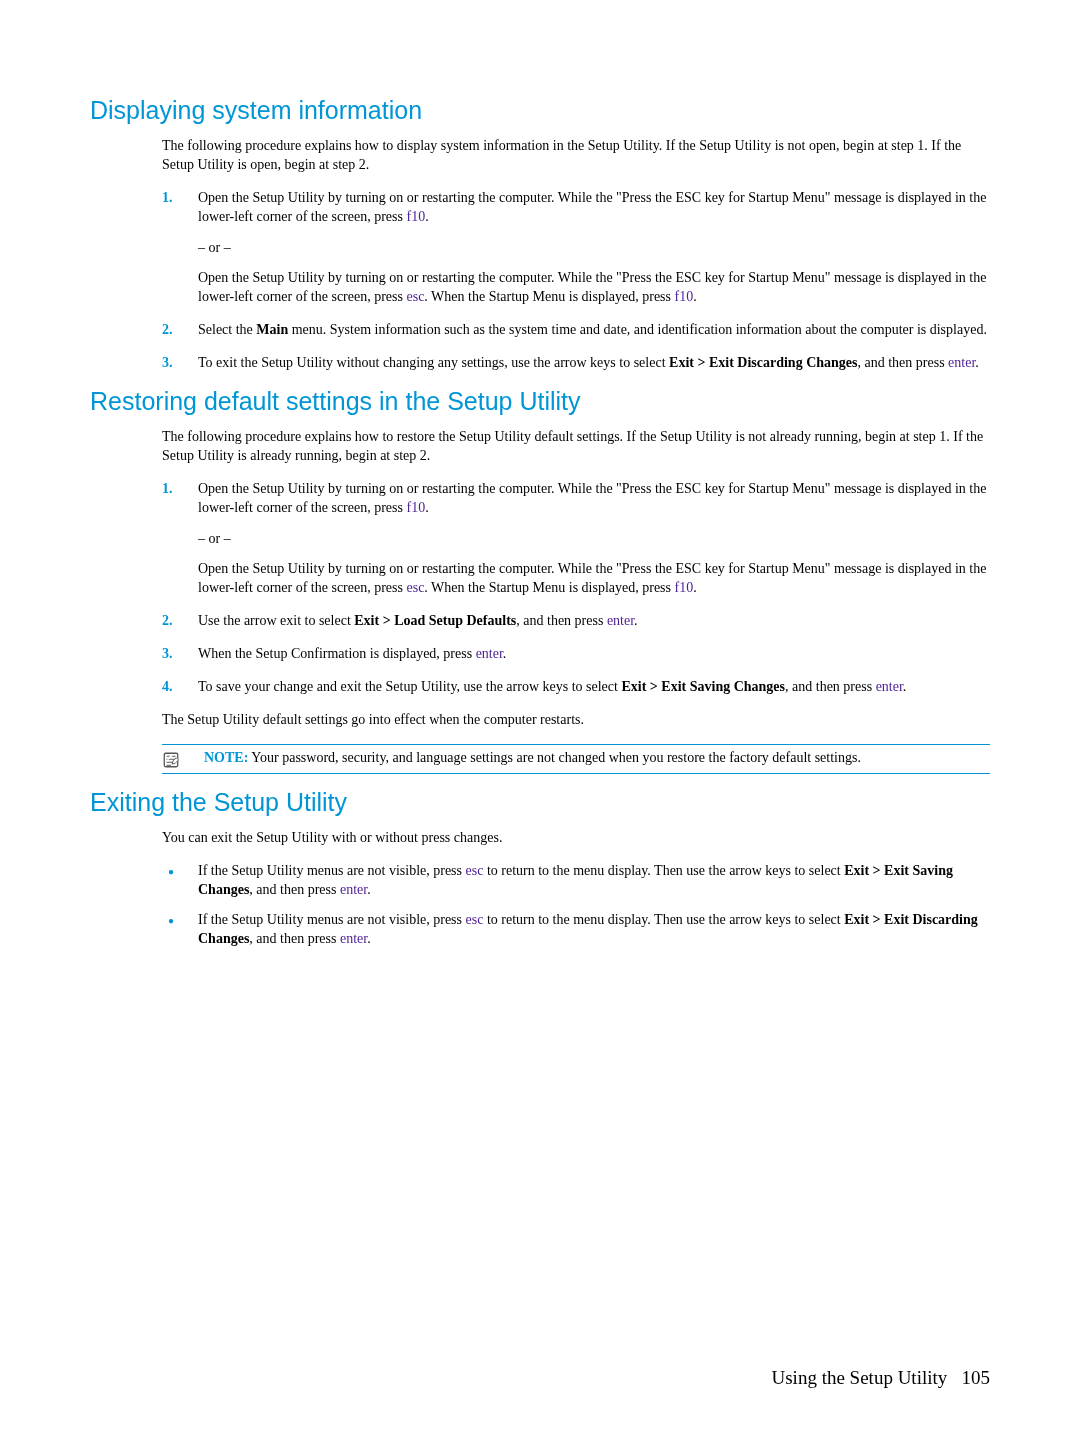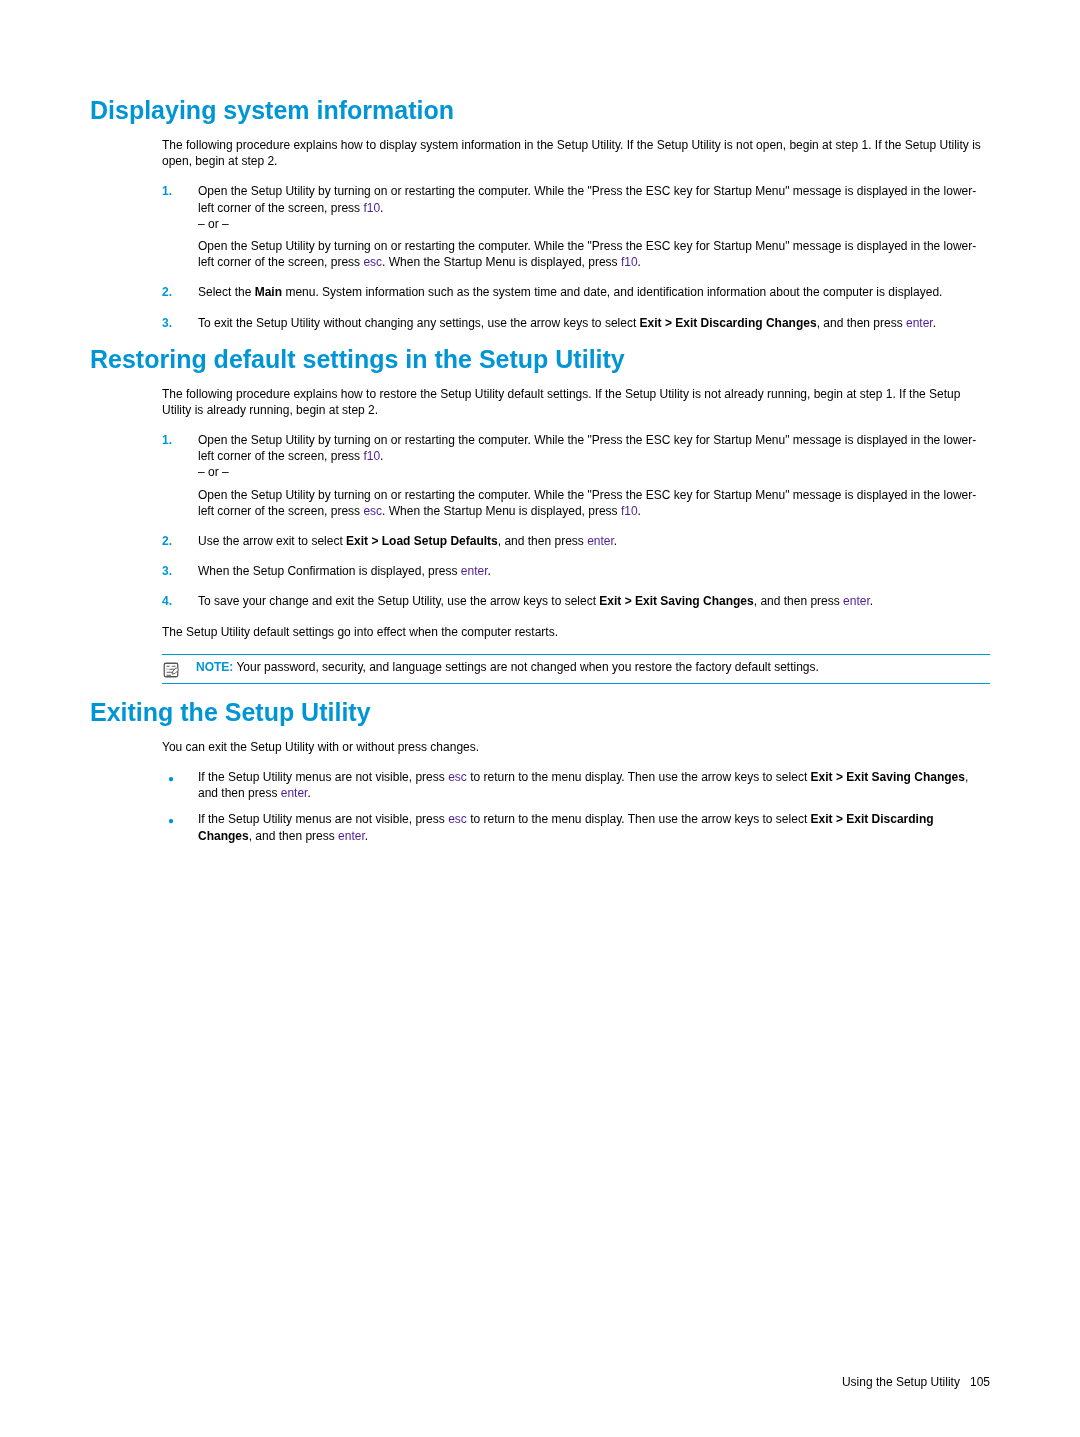--- a/index.html
+++ b/index.html
@@ -8,28 +8,29 @@
   height: 1437px;
   background: #fff;
   font-family: Arial, Helvetica, sans-serif;
   color: #000;
   padding: 90px 90px 40px 90px;
   position: relative;
 }
 .h2 {
   color: #0096d6;
   font-size: 25px;
-  font-weight: bold;
+  font-weight: normal;
   margin-top: 6px;
   margin-bottom: 12px;
 }
 .body-block {
   margin-left: 72px;
-  font-size: 12px;
+  font-size: 14px;
   line-height: 1.35;
+  font-family: Liberation Serif, serif;
 }
 .para { margin-bottom: 14px; }
 ol.steps { list-style: none; margin-left: 0; }
 ol.steps > li {
   position: relative;
   padding-left: 36px;
   margin-bottom: 14px;
 }
 ol.steps > li .num {
   position: absolute;
@@ -45,45 +46,46 @@
   margin-bottom: 10px;
 }
 ul.bullets > li::before {
   content: "●";
   position: absolute;
   left: 6px;
   top: 3px;
   color: #0096d6;
   font-size: 10px;
 }
-.sub { margin-top: 0; margin-bottom: 6px; }
+.sub { margin-top: 12px; margin-bottom: 6px; }
 .key { color: #4c1d95; }
 .b { font-weight: bold; }
 .note-box {
   border-top: 1px solid #0096d6;
   border-bottom: 1px solid #0096d6;
   padding: 4px 0;
   margin-top: 4px;
   margin-bottom: 14px;
   display: flex;
-  gap: 16px;
+  gap: 24px;
   align-items: flex-start;
 }
 .note-icon {
   width: 18px;
   height: 18px;
   flex-shrink: 0;
   margin-top: 2px;
 }
 .note-label { color: #0096d6; font-weight: bold; }
 .footer {
   position: absolute;
   bottom: 48px;
   right: 90px;
-  font-size: 12px;
+  font-size: 19px;
+  font-family: Liberation Serif, serif;
 }
 .sect { margin-bottom: 14px; }
 </style>
 </head>
 <body>
 
 <div class="sect">
   <div class="h2">Displaying system information</div>
   <div class="body-block">
     <p class="para">The following procedure explains how to display system information in the Setup Utility. If the Setup Utility is not open, begin at step 1. If the Setup Utility is open, begin at step 2.</p>

